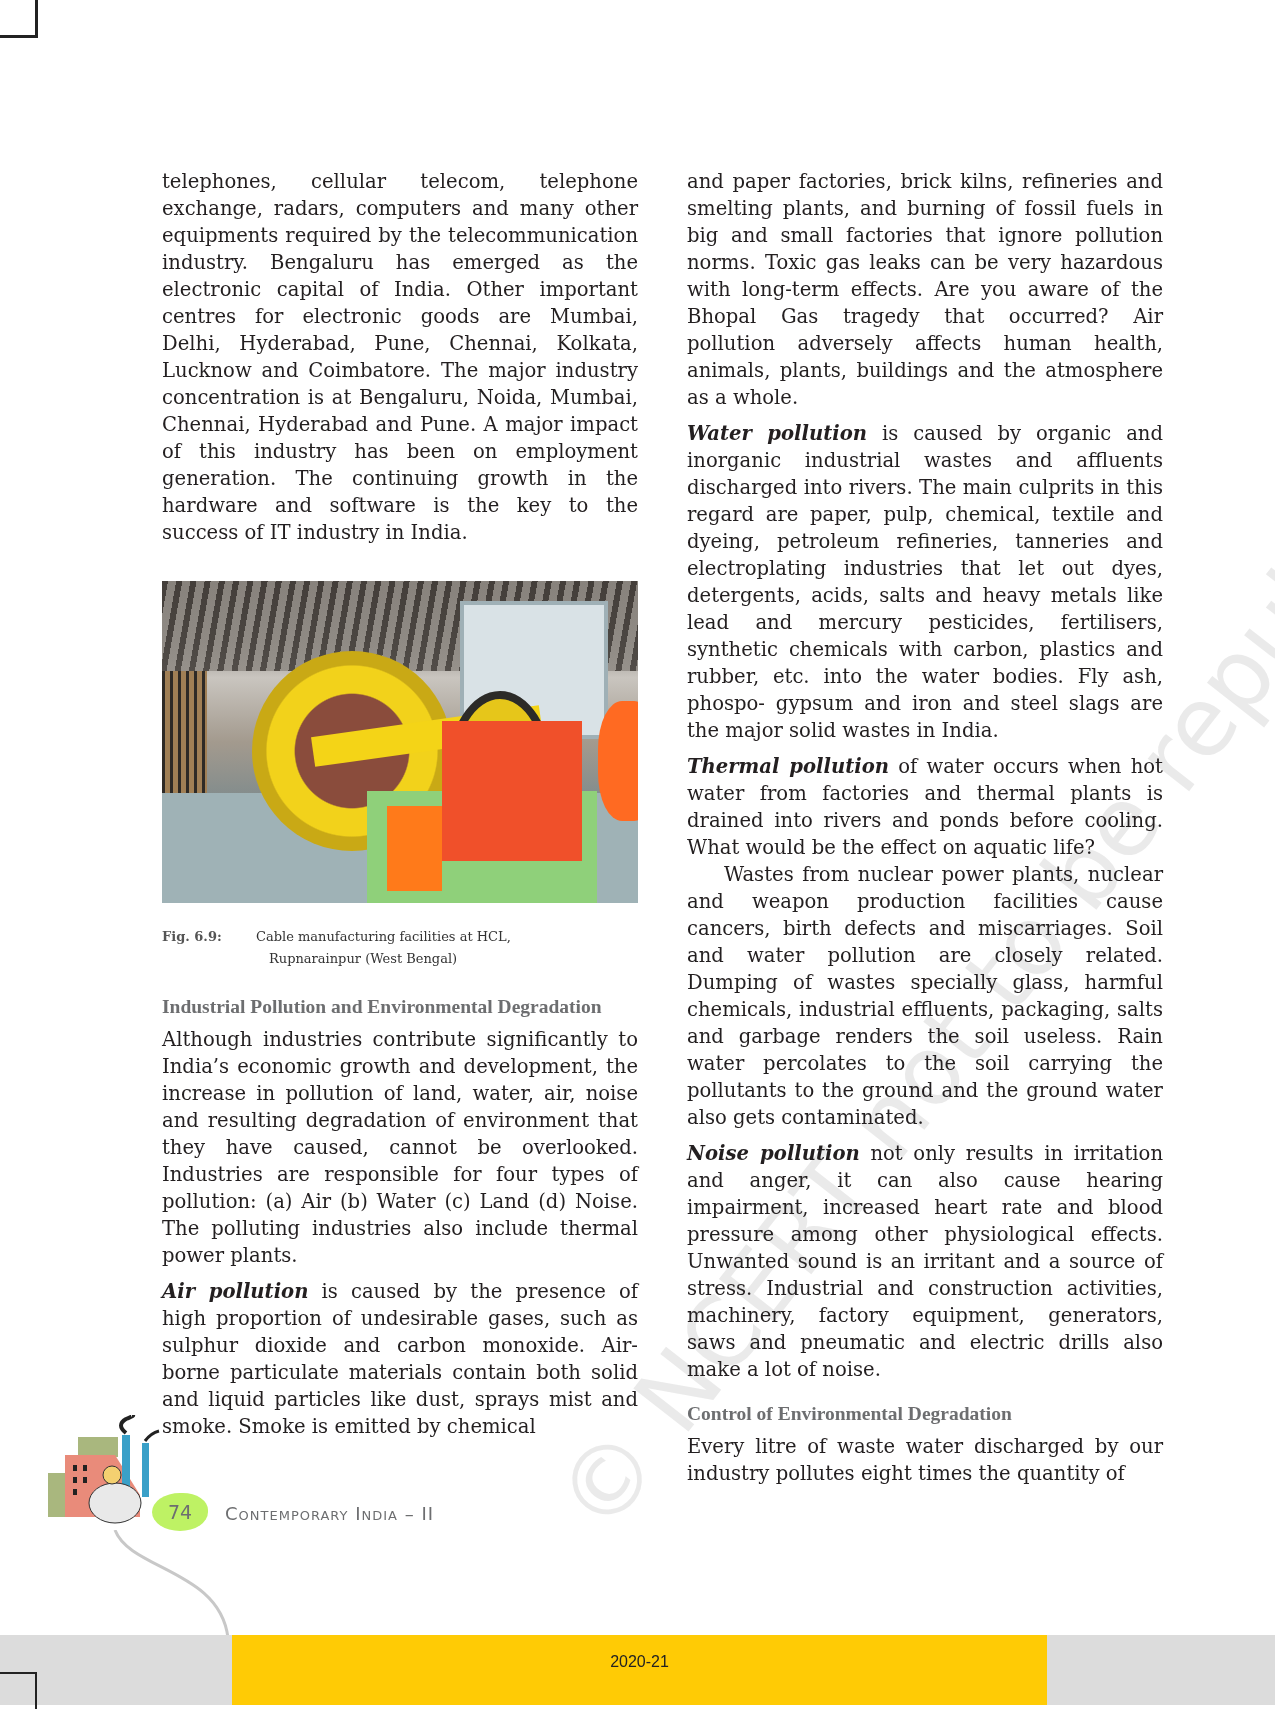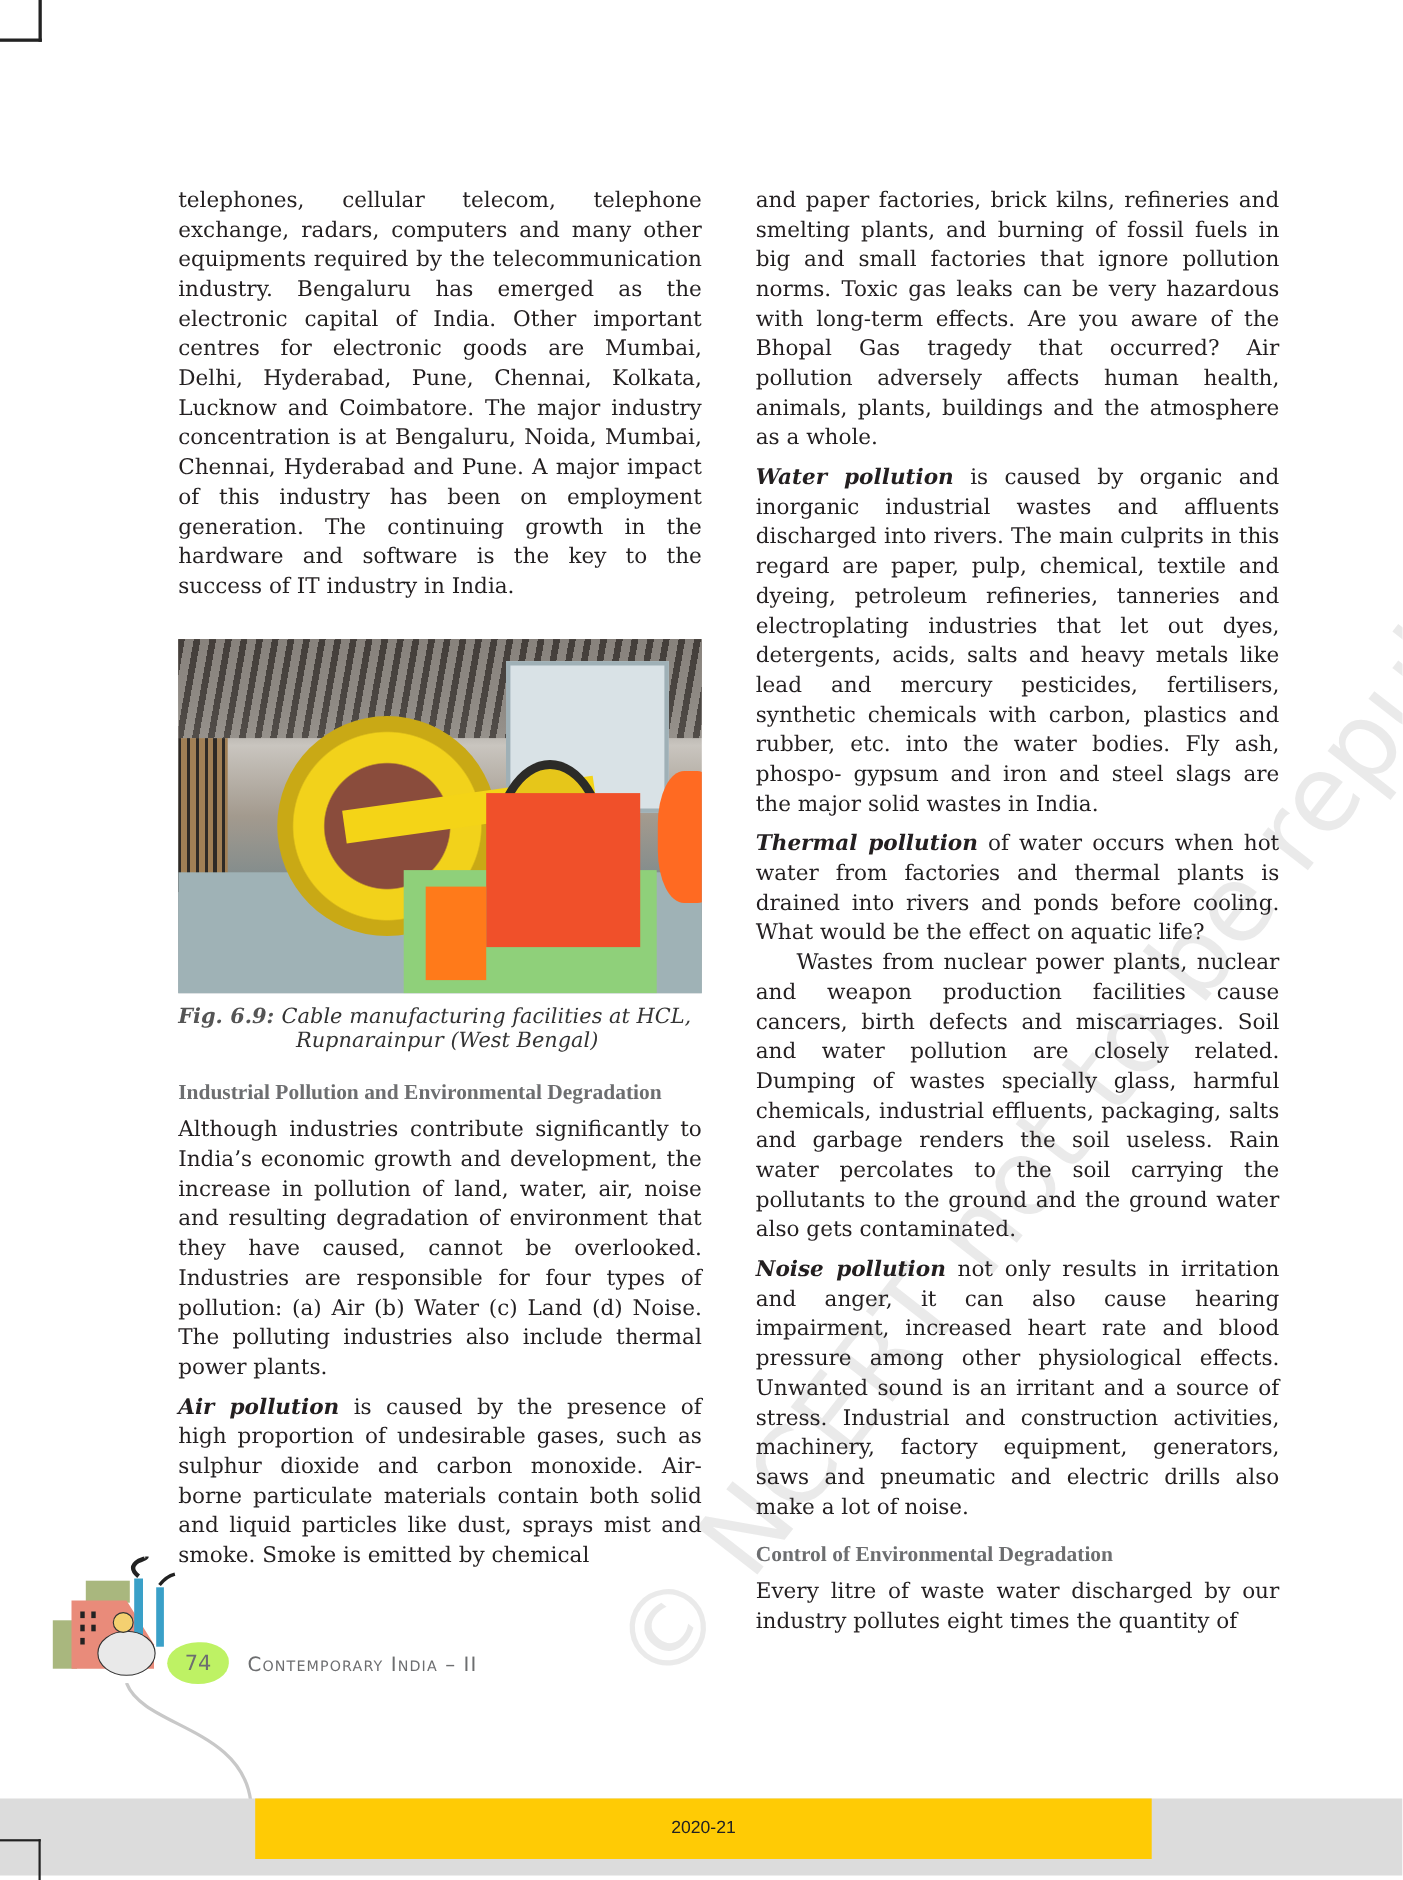--- a/index.html
+++ b/index.html
@@ -27,32 +27,32 @@
            background:repeating-linear-gradient(90deg,#2e2a26 0 3px,#a07f55 3px 8px); }
   .photo .floor { position:absolute; left:0; bottom:0; width:100%; height:110px; background:#9fb2b6; }
   .photo .drum { position:absolute; left:90px; top:70px; width:200px; height:200px; border-radius:50%;
            background:radial-gradient(circle,#8a4c3c 0 40%,#f2d21b 41% 60%,#c9a915 61% 100%); }
   .photo .arm { position:absolute; left:150px; top:140px; width:230px; height:30px; background:#f4d417; transform:rotate(-8deg); }
   .photo .wheel { position:absolute; left:285px; top:110px; width:90px; height:150px; border-radius:50%; background:#e6c61a; border:8px solid #2c2b28; }
   .photo .base { position:absolute; left:205px; top:210px; width:230px; height:112px; background:#8fd07a; }
   .photo .red { position:absolute; left:280px; top:140px; width:140px; height:140px; background:#f0502a; }
   .photo .orange { position:absolute; left:225px; top:225px; width:55px; height:85px; background:#ff7a1a; }
   .photo .drum2 { position:absolute; right:-20px; top:120px; width:60px; height:120px; border-radius:40%; background:#ff6a22; }
-  .caption { margin-top:10px; font-size:19px; line-height:22px; font-style:italic; color:#333; }
+  .caption { margin-top:23px; font-size:13px; line-height:22px; color:#333; }
   .caption .fig { font-weight:bold; color:#555; display:inline-block; width:94px; text-align:left; }
   .caption .l2 { padding-left:107px; }
   .h-ind { margin-top:24px; }
   .footer-page { position:absolute; left:152px; top:1493px; width:56px; height:38px; background:#bef264;
                  border-radius:50% 45% 50% 50%; color:#6d6e70; font-family:"DejaVu Sans", sans-serif;
                  font-size:19px; line-height:38px; text-align:center; }
   .footer-book { position:absolute; left:225px; top:1503px; font-family:"DejaVu Sans", sans-serif;
                  color:#6d6e70; font-size:14.5px; letter-spacing:1px; font-variant:small-caps; font-size:18px; }
   .illustration { position:absolute; left:40px; top:1415px; width:150px; height:120px; }
   .bottom-bar { position:absolute; left:0; top:1635px; width:1275px; height:70px; background:#dcdcdc; }
-  .year-band { position:absolute; left:232px; top:1635px; width:815px; height:55px; background:#ffcb05;
+  .year-band { position:absolute; left:232px; top:1635px; width:815px; height:70px; background:#ffcb05;
                font-family:"Liberation Sans", sans-serif; font-size:16px; color:#222; text-align:center; line-height:54px; }
   .curve { position:absolute; left:60px; top:1530px; width:180px; height:110px; }
   .watermark { position:absolute; left:330px; top:620px; width:700px; height:700px; pointer-events:none; }
   .watermark span { position:absolute; left:-40px; top:250px; font-family:"DejaVu Sans", sans-serif;
                     font-size:96px; color:rgba(190,190,190,0.33); transform:rotate(-52deg); white-space:nowrap; transform-origin:center; }
 </style>
 </head>
 <body>
 
 <div class="crop-tl"></div>

